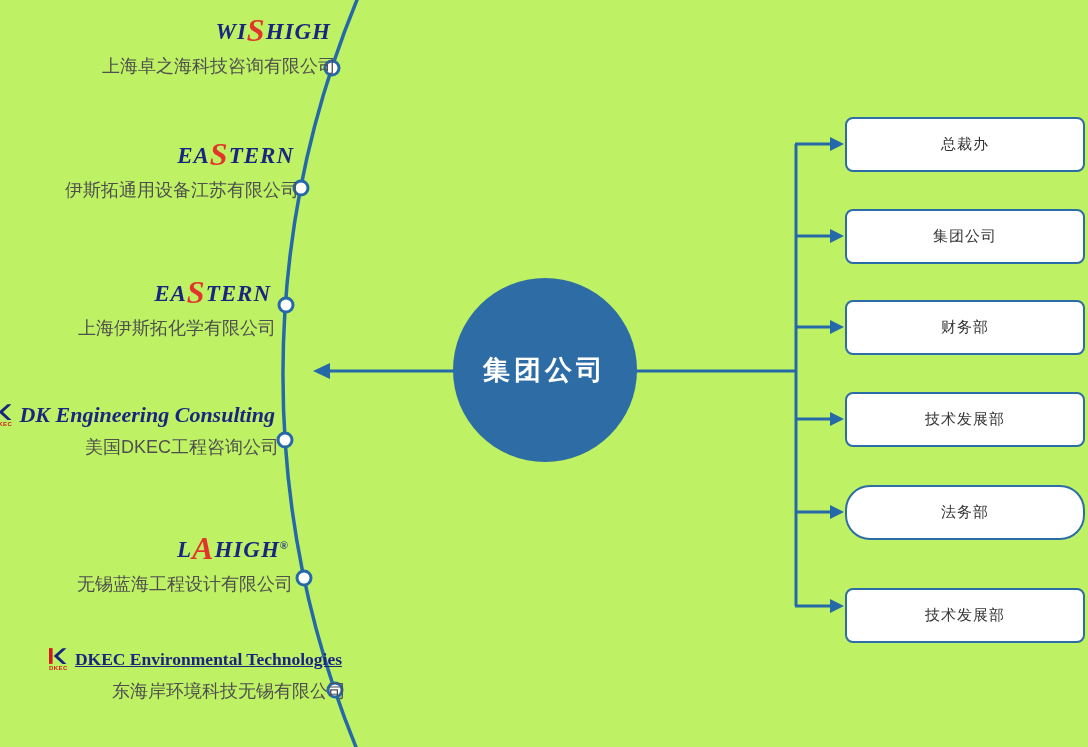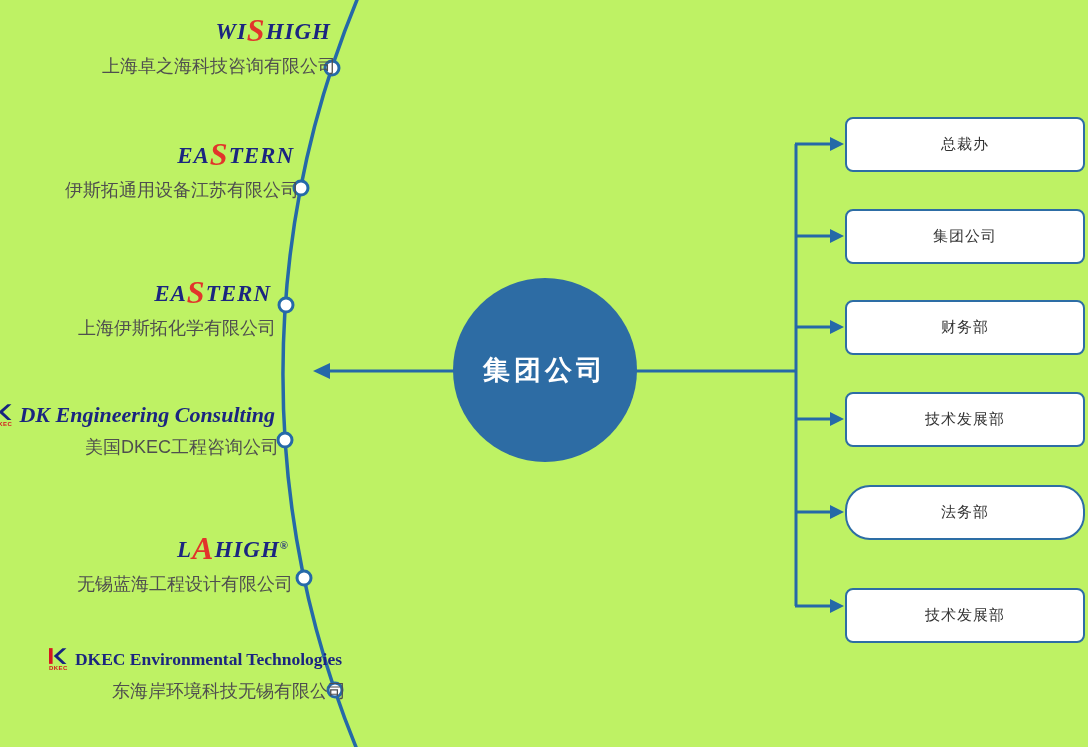--- a/index.html
+++ b/index.html
@@ -33,21 +33,21 @@
     font-family:"Liberation Serif","DejaVu Serif",serif;
     font-style:italic; font-weight:bold; color:#1b2580;
   }
   .wordmark { font-size:23px; letter-spacing:1px; line-height:30px; padding-right:5px; white-space:nowrap; }
   .wordmark .accent { color:#e2342b; font-size:32px; line-height:1; vertical-align:-2px; }
   .wordmark .reg { font-size:11px; vertical-align:8px; letter-spacing:0; }
   .cname { font-size:18px; color:#4f4f4f; line-height:26px; margin-top:6px; white-space:nowrap; }
 
   .dkrow { display:flex; justify-content:flex-end; align-items:center; gap:7px; line-height:26px; padding-right:4px; }
   .dkrow .dktext { font-size:22px; white-space:nowrap; }
-  .dkrow.upright .dktext { font-style:normal; font-size:17.5px; }
+  .dkrow.upright .dktext { font-style:normal; font-size:17.5px;text-decoration:underline; }
   .dkicon { display:inline-flex; flex-direction:column; align-items:center; line-height:1; }
   .dklabel {
     font-size:6px; color:#d61620; font-style:normal; font-weight:bold;
     letter-spacing:0.5px; font-family:"Liberation Sans","DejaVu Sans",sans-serif; margin-top:1px;
   }
 </style>
 </head>
 <body>
 
 <div class="stage">

